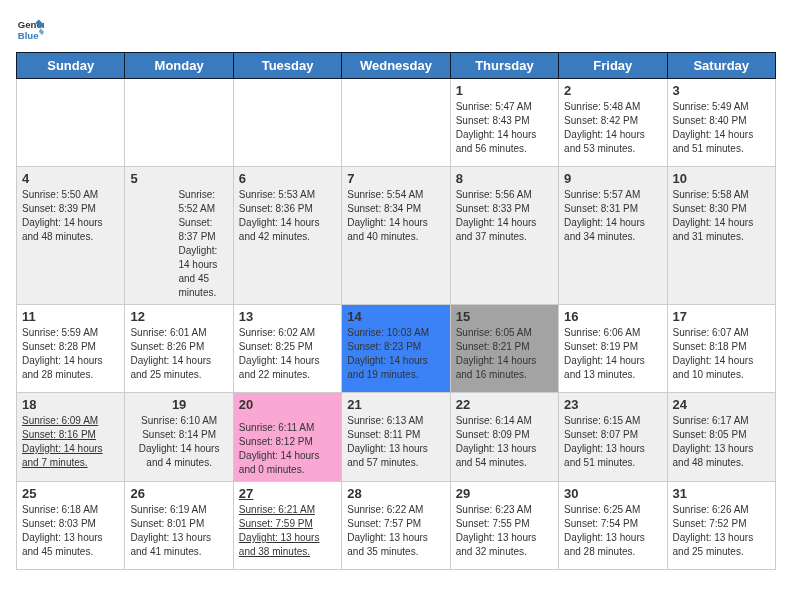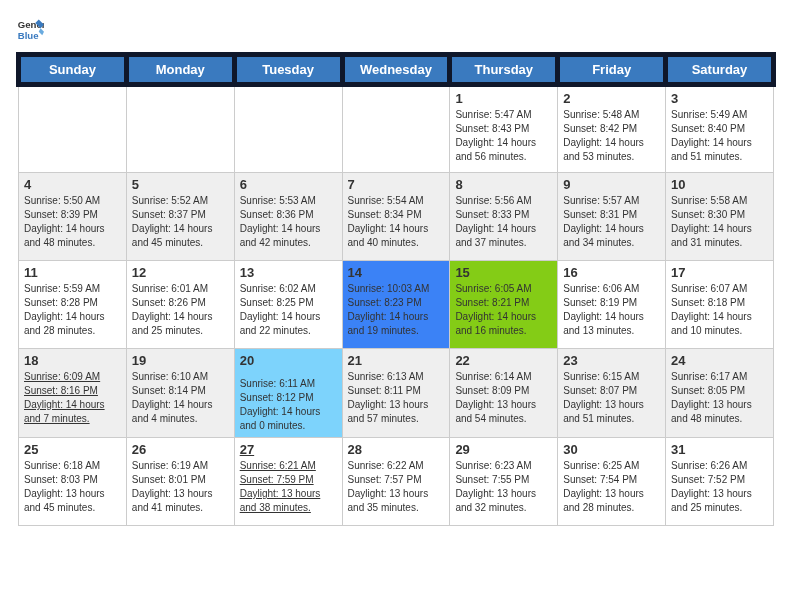--- a/index.html
+++ b/index.html
@@ -43,21 +43,21 @@
       border-collapse: collapse;
       table-layout: fixed;
     }
     .calendar-table th {
       background-color: #3a7abf;
       color: #fff;
       text-align: center;
       padding: 5px 4px;
       font-size: 13px;
       font-weight: bold;
-      border: 5px solid #0f172a;
+      border: 1px solid #0f172a;
     }
     .calendar-table td {
       border: 1px solid #ccc;
       vertical-align: top;
       padding: 4px 5px;
       font-size: 11px;
       color: #333;
       height: 88px;
       background: #fff;
     }
@@ -143,21 +143,21 @@
       <tr>
         <td style="background: rgb(239, 239, 239);">
           <span class="day-number">4</span>
           <div class="day-info" style="white-space: pre-line;">Sunrise: 5:50 AM
 Sunset: 8:39 PM
 Daylight: 14 hours
 and 48 minutes.</div>
         </td>
         <td style="background: rgb(239, 239, 239);">
           <span class="day-number">5</span>
-          <div class="day-info" style="white-space: pre-line;">Sunrise: 5:52 AM
+          <div class="day-info" style="white-space: pre-line; margin-left: 48px;">Sunrise: 5:52 AM
 Sunset: 8:37 PM
 Daylight: 14 hours
 and 45 minutes.</div>
         </td>
         <td style="background: rgb(239, 239, 239);">
           <span class="day-number">6</span>
           <div class="day-info" style="white-space: pre-line;">Sunrise: 5:53 AM
 Sunset: 8:36 PM
 Daylight: 14 hours
 and 42 minutes.</div>
@@ -213,21 +213,21 @@
 Daylight: 14 hours
 and 22 minutes.</div>
         </td>
         <td style="background: #3b82f6; margin-top: 28px;">
           <span class="day-number">14</span>
           <div class="day-info" style="white-space: pre-line;">Sunrise: 10:03 AM
 Sunset: 8:23 PM
 Daylight: 14 hours
 and 19 minutes.</div>
         </td>
-        <td style="background: #84cc16;">
+        <td style="background: #a3a3a3;">
           <span class="day-number">15</span>
           <div class="day-info" style="white-space: pre-line;">Sunrise: 6:05 AM
 Sunset: 8:21 PM
 Daylight: 14 hours
 and 16 minutes.</div>
         </td>
         <td style="background: rgb(255, 255, 255);">
           <span class="day-number">16</span>
           <div class="day-info" style="white-space: pre-line;">Sunrise: 6:06 AM
 Sunset: 8:19 PM
@@ -243,28 +243,28 @@
         </td>
       </tr>
       <tr>
         <td style="background: rgb(239, 239, 239);">
           <span class="day-number">18</span>
           <div class="day-info" style="white-space: pre-line; text-decoration: underline;">Sunrise: 6:09 AM
 Sunset: 8:16 PM
 Daylight: 14 hours
 and 7 minutes.</div>
         </td>
-        <td style="background: rgb(239, 239, 239);">
+        <td style="background: rgb(239, 239, 239); text-align: center;">
           <span class="day-number">19</span>
           <div class="day-info" style="white-space: pre-line;">Sunrise: 6:10 AM
 Sunset: 8:14 PM
 Daylight: 14 hours
 and 4 minutes.</div>
         </td>
-        <td style="background: #7dd3fc;">
+        <td style="background: #f9a8d4;">
           <span class="day-number">20</span>
           <div class="day-info" style="white-space: pre-line; margin-top: 9px;">Sunrise: 6:11 AM
 Sunset: 8:12 PM
 Daylight: 14 hours
 and 0 minutes.</div>
         </td>
         <td style="background: rgb(239, 239, 239);">
           <span class="day-number">21</span>
           <div class="day-info" style="white-space: pre-line;">Sunrise: 6:13 AM
 Sunset: 8:11 PM

